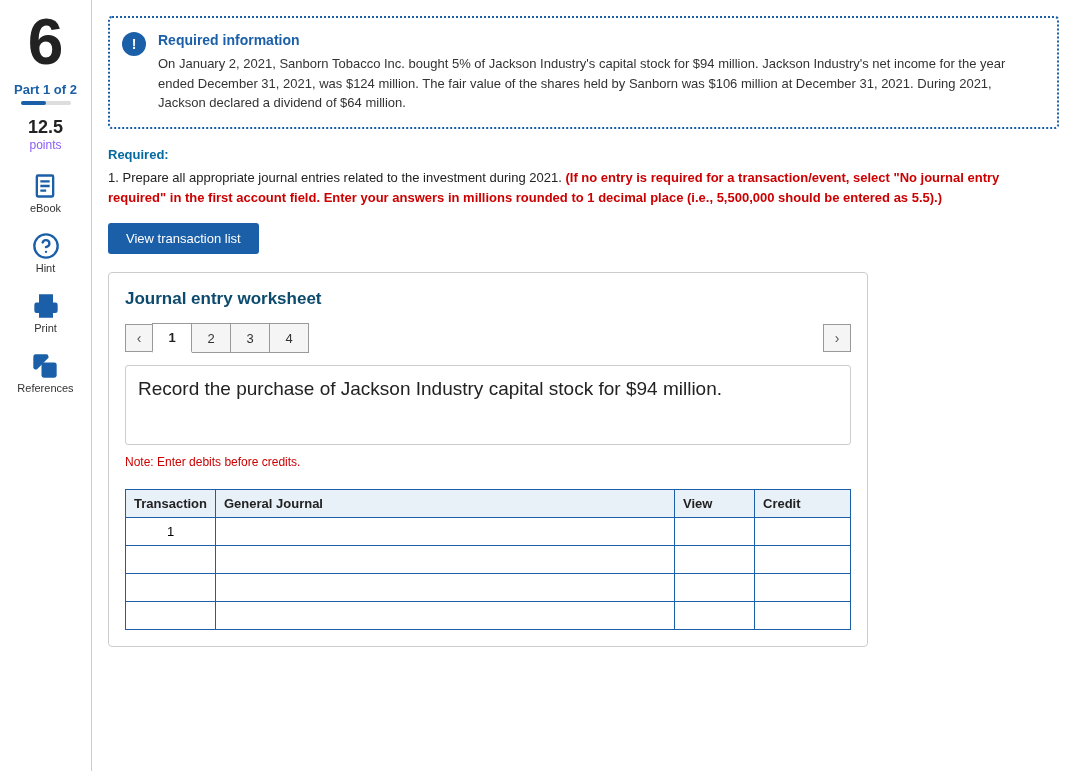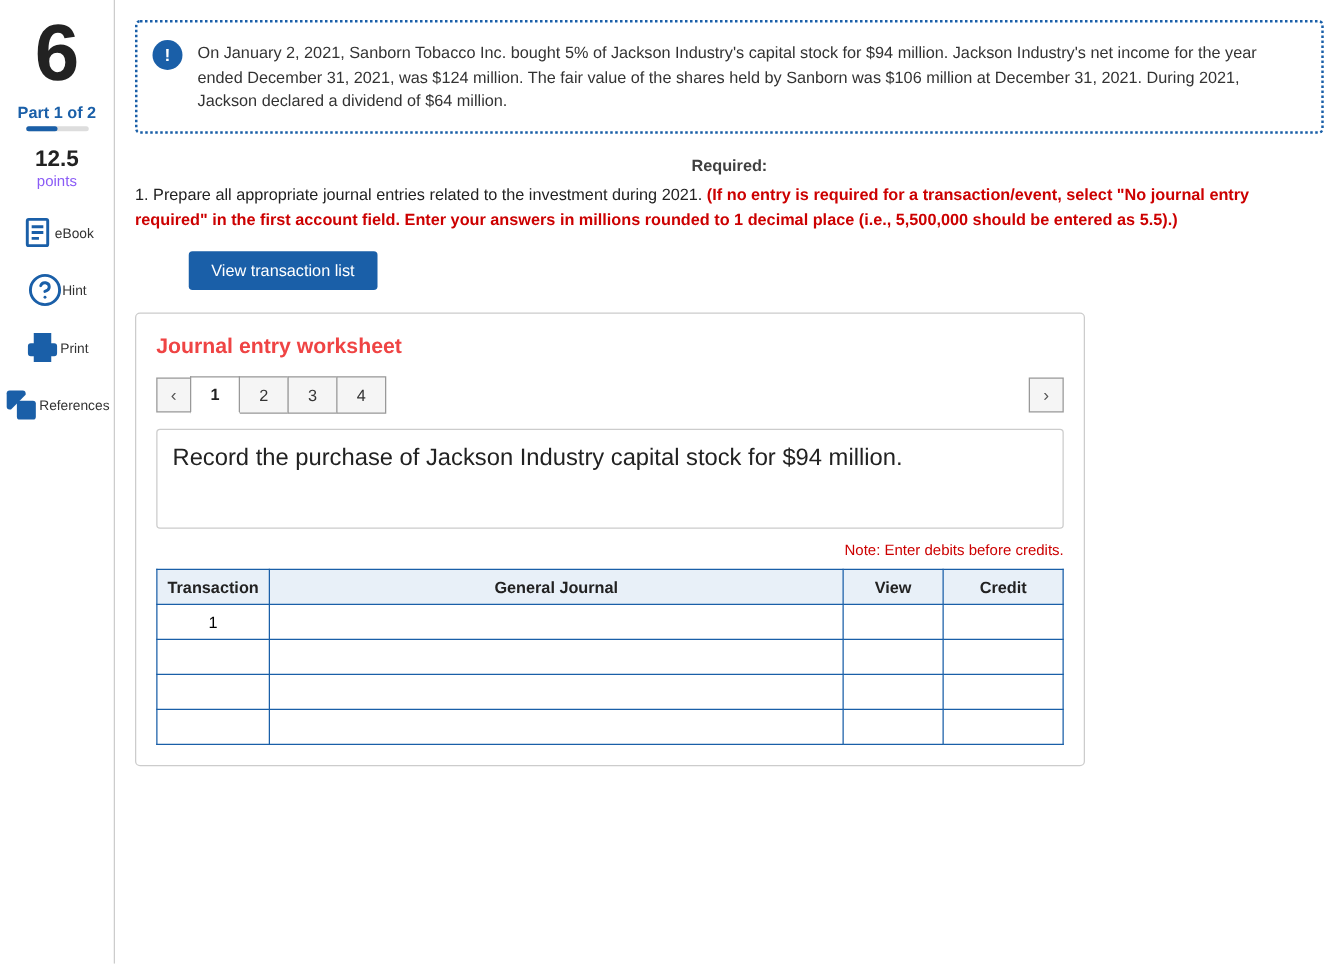--- a/index.html
+++ b/index.html
@@ -49,21 +49,21 @@
       font-weight: bold;
       color: #222;
     }
     .points-label {
       font-size: 12px;
       color: #8b5cf6;
       margin-bottom: 20px;
     }
     .sidebar-item {
       display: flex;
-      flex-direction: row;
+      flex-direction: column;
       align-items: center;
       margin-bottom: 18px;
       cursor: pointer;
       color: #1a5fa8;
     }
     .sidebar-item svg {
       width: 28px;
       height: 28px;
       fill: #1a5fa8;
     }
@@ -122,23 +122,22 @@
       font-size: 13px;
       line-height: 1.5;
     }
 
     
     .required-section {
       margin-bottom: 14px;
     }
     .required-title {
       font-weight: bold;
-      color: #404040;
+      color: #0369a1;
       margin-bottom: 6px;
-      text-align: center;
     }
     .required-instruction {
       font-size: 13px;
       line-height: 1.6;
       color: #222;
     }
     .required-instruction .red-bold {
       color: #cc0000;
       font-weight: bold;
       text-align: right;
@@ -147,35 +146,34 @@
     
     .btn-transaction {
       background: #1a5fa8;
       color: #fff;
       border: none;
       padding: 8px 18px;
       border-radius: 3px;
       font-size: 13px;
       cursor: pointer;
       margin-bottom: 18px;
-      margin-left: 43px;
     }
 
     
     .worksheet {
       border: 1px solid #ccc;
       border-radius: 4px;
       padding: 16px;
       background: #fff;
       max-width: 760px;
     }
     .worksheet-title {
       font-weight: bold;
       font-size: 17px;
-      color: #ef4444;
+      color: #0c4a6e;
       margin-bottom: 14px;
     }
 
     
     .tabs-nav {
       display: flex;
       align-items: center;
       margin-bottom: 12px;
     }
     .tab-arrow {
@@ -220,35 +218,34 @@
       margin-bottom: 10px;
       font-size: 19px;
       color: #222;
       min-height: 80px;
     }
 
     
     .note-text {
       color: #cc0000;
       font-size: 12px;
-      margin-bottom: 8px;
-      text-align: right;
+      margin-bottom: 20px;
     }
 
     
     .journal-table {
       width: 100%;
       border-collapse: collapse;
       font-size: 13px;
     }
     .journal-table th {
       background: #e8f0f8;
       border: 1px solid #1a5fa8;
       padding: 6px 8px;
-      text-align: center;
+      text-align: left;
       color: #222;
       font-weight: bold;
     }
     .journal-table td {
       border: 1px solid #1a5fa8;
       padding: 4px 8px;
       height: 28px;
     }
     .journal-table td.center { text-align: center; }
     .journal-table td input {
@@ -305,20 +302,21 @@
       </svg>
     <span class="sidebar-item-label">References</span>
   </div>
 </div>
 
 <div class="main">
 
   
   <div class="info-box">
     <div class="info-box-icon">!</div>
+    <div class="info-box-title">Required information</div>
     <div class="info-box-body">On January 2, 2021, Sanborn Tobacco Inc. bought 5% of Jackson Industry's capital stock for $94 million. Jackson Industry's net income for the year ended December 31, 2021, was $124 million. The fair value of the shares held by Sanborn was $106 million at December 31, 2021. During 2021, Jackson declared a dividend of $64 million.</div>
   </div>
 
   
   <div class="required-section">
     <div class="required-title">Required:</div>
     <div class="required-instruction">
       <span>1.</span>
       <span>Prepare all appropriate journal entries related to the investment during 2021.</span>
       <span class="red-bold">(If no entry is required for a transaction/event, select "No journal entry required" in the first account field. Enter your answers in millions rounded to 1 decimal place (i.e., 5,500,000 should be entered as 5.5).)</span>

